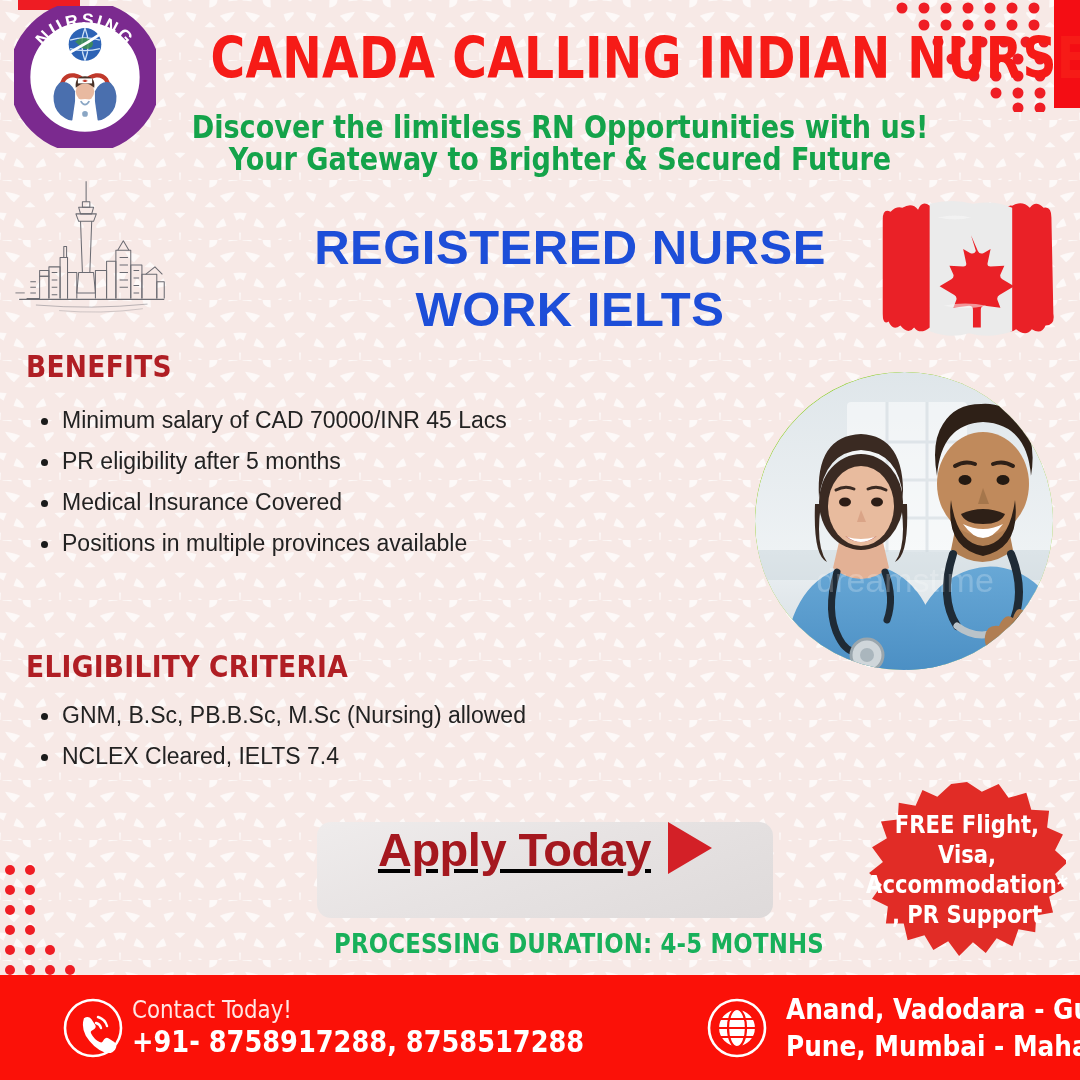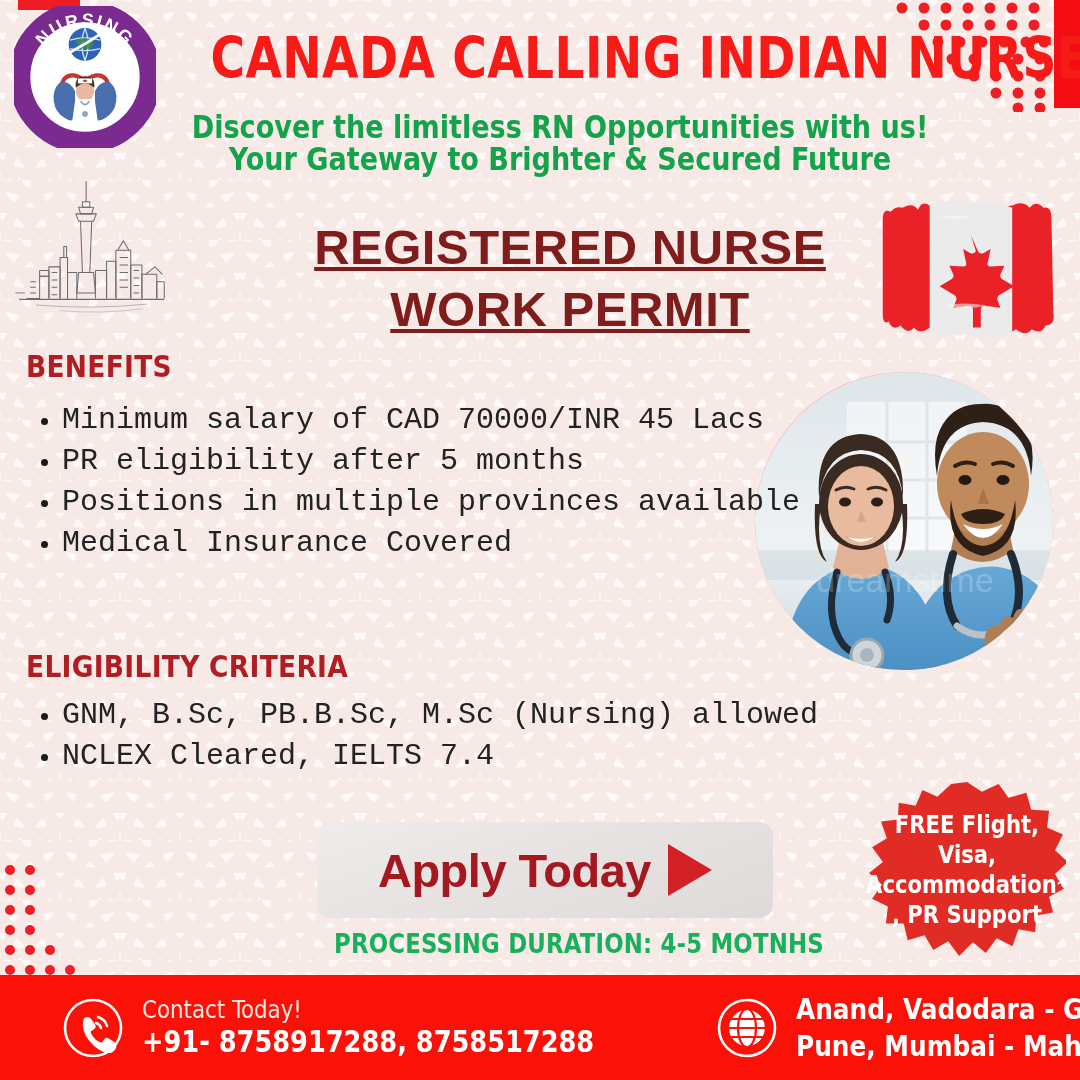--- a/index.html
+++ b/index.html
@@ -95,23 +95,22 @@
 
   .maintitle {
     position:absolute; left:270px; top:216px;
     width:600px;
     text-align:center;
     font-family:"Liberation Sans", sans-serif;
     font-weight:bold;
     font-size:49px;
     line-height:62px;
     letter-spacing:0.5px;
-    color:#7f1d1d;
+    color:#1d4ed8;
     z-index:6;
-    text-decoration:underline;
   }
 
   
   .sec-head {
     position:absolute;
     font-family:"DejaVu Sans Condensed","Liberation Sans Narrow","Liberation Sans",sans-serif;
     font-weight:bold;
     font-size:31px;
     letter-spacing:0.3px;
     color:#b01e24;
@@ -122,22 +121,22 @@
   #benefits-head { left:26px; top:348px; }
   #eligibility-head { left:26px; top:648px; }
 
   
   .blist { position:absolute; z-index:6; list-style:none; }
   #benefits-list { left:30px; top:400px; width:700px; }
   #eligibility-list { left:30px; top:695px; width:700px; }
   .blist li {
     position:relative;
     padding-left:32px;
-    font-family:Liberation Mono, monospace;
-    font-size:30px;
+    font-family:Liberation Sans, sans-serif;
+    font-size:23px;
     line-height:41px;
     color:#222;
     white-space:nowrap;
   }
   .blist li::before {
     content:"";
     position:absolute;
     left:11px; top:18px;
     width:7px; height:7px;
     border-radius:50%;
@@ -151,21 +150,21 @@
     z-index:5;
   }
 
   
   .photo {
     position:absolute; left:755px; top:372px;
     width:298px; height:298px;
     border-radius:50%;
     overflow:hidden;
     z-index:5;
-    background:#fca5a5;
+    background:#84cc16;
   }
 
   
   .badge-left {
     position:absolute; left:18px; top:818px;
     width:178px; height:156px;
     z-index:7;
   }
   .badge-right {
     position:absolute; left:868px; top:780px;
@@ -184,25 +183,26 @@
   }
   .badge-left .badge-text { font-size:23px; line-height:27px; transform:scaleX(0.92); }
   .badge-right .badge-text { font-size:25px; line-height:30px; transform:scaleX(0.94); }
 
   
   .apply-btn {
     position:absolute; left:317px; top:822px;
     width:456px; height:96px;
     border-radius:14px;
     background:linear-gradient(160deg,#efecec 0%,#e7e3e3 45%,#dedada 100%);
-    display:flex; align-items:center; justify-content:center;
+    display:flex; align-items:flex-start; justify-content:center;
     gap:17px;
     z-index:7;
     border:none;
     cursor:pointer;
+    text-decoration:underline;
   }
   .apply-label {
     font-family:"Liberation Sans", sans-serif;
     font-weight:bold;
     font-size:47px;
     letter-spacing:-0.5px;
     color:#a5181f;
   }
   .play-tri {
     width:0; height:0;
@@ -227,21 +227,21 @@
 
   
   .contact-bar {
     position:absolute; left:0; bottom:0;
     width:1080px; height:105px;
     background:#fb1108;
     z-index:9;
     display:flex; align-items:center;
   }
   .contact-left {
-    display:flex; align-items:center; gap:18px;
+    display:flex; align-items:center; gap:8px;
     margin-left:62px;
   }
   .contact-right {
     display:flex; align-items:center; gap:18px;
     margin-left:98px;
   }
   .c-lines { display:flex; flex-direction:column; }
   .c-small {
     font-family:"DejaVu Sans Condensed","Liberation Sans Narrow","Liberation Sans",sans-serif;
     font-size:25px; color:#ffe7e4; line-height:28px; font-weight:normal;
@@ -424,21 +424,21 @@
       <path d="M8 124 h10" stroke-width="0.9"></path>
     </g>
   </svg>
 
   <div class="headline">CANADA CALLING INDIAN NURSES</div>
   <div class="sub1">Discover the limitless RN Opportunities with us!</div>
   <div class="sub2">Your Gateway to Brighter &amp; Secured Future</div>
 
   <div class="maintitle">
     <div>REGISTERED NURSE</div>
-    <div>WORK PERMIT</div>
+    <div>WORK IELTS</div>
   </div>
 
   <svg class="flag" viewBox="0 0 200 155">
     <g fill="#ea2127">
       <path d="M30 12 q10 -6 16 2 q4 -10 12 -4 l0 124 q-10 8 -16 0 q-6 8 -14 -2 q-8 6 -12 -4
                q-6 4 -6 -8 l0 -96 q0 -12 8 -8 q6 -6 12 -4 z"></path>
       <path d="M142 10 q10 -6 18 2 q6 -8 14 0 q8 -2 8 10 l2 98 q2 12 -8 12 q-4 10 -14 4
                q-6 8 -16 0 q-8 6 -12 -4 l0 -112 q2 -12 8 -10 z"></path>
     </g>
     <path d="M58 8 q22 -6 44 0 q22 -4 40 4 l0 126 q-22 8 -44 2 q-20 6 -40 -2 z" fill="#ebebeb"></path>
@@ -533,22 +533,22 @@
 
         <text x="150" y="220" font-family="Liberation Sans, sans-serif" font-size="34" fill="#ffffff" opacity="0.22" text-anchor="middle">dreamstime</text>
       </g>
     </svg>
   </div>
 
   <div class="sec-head" id="benefits-head">BENEFITS</div>
   <ul class="blist" id="benefits-list">
     <li>Minimum salary of CAD 70000/INR 45 Lacs</li>
     <li>PR eligibility after 5 months</li>
+    <li>Medical Insurance Covered</li>
     <li>Positions in multiple provinces available</li>
-    <li>Medical Insurance Covered</li>
   </ul>
 
   <div class="sec-head" id="eligibility-head">ELIGIBILITY CRITERIA</div>
   <ul class="blist" id="eligibility-list">
     <li>GNM, B.Sc, PB.B.Sc, M.Sc (Nursing) allowed</li>
     <li>NCLEX Cleared, IELTS 7.4</li>
   </ul>
 
 
   <div class="badge-right">

